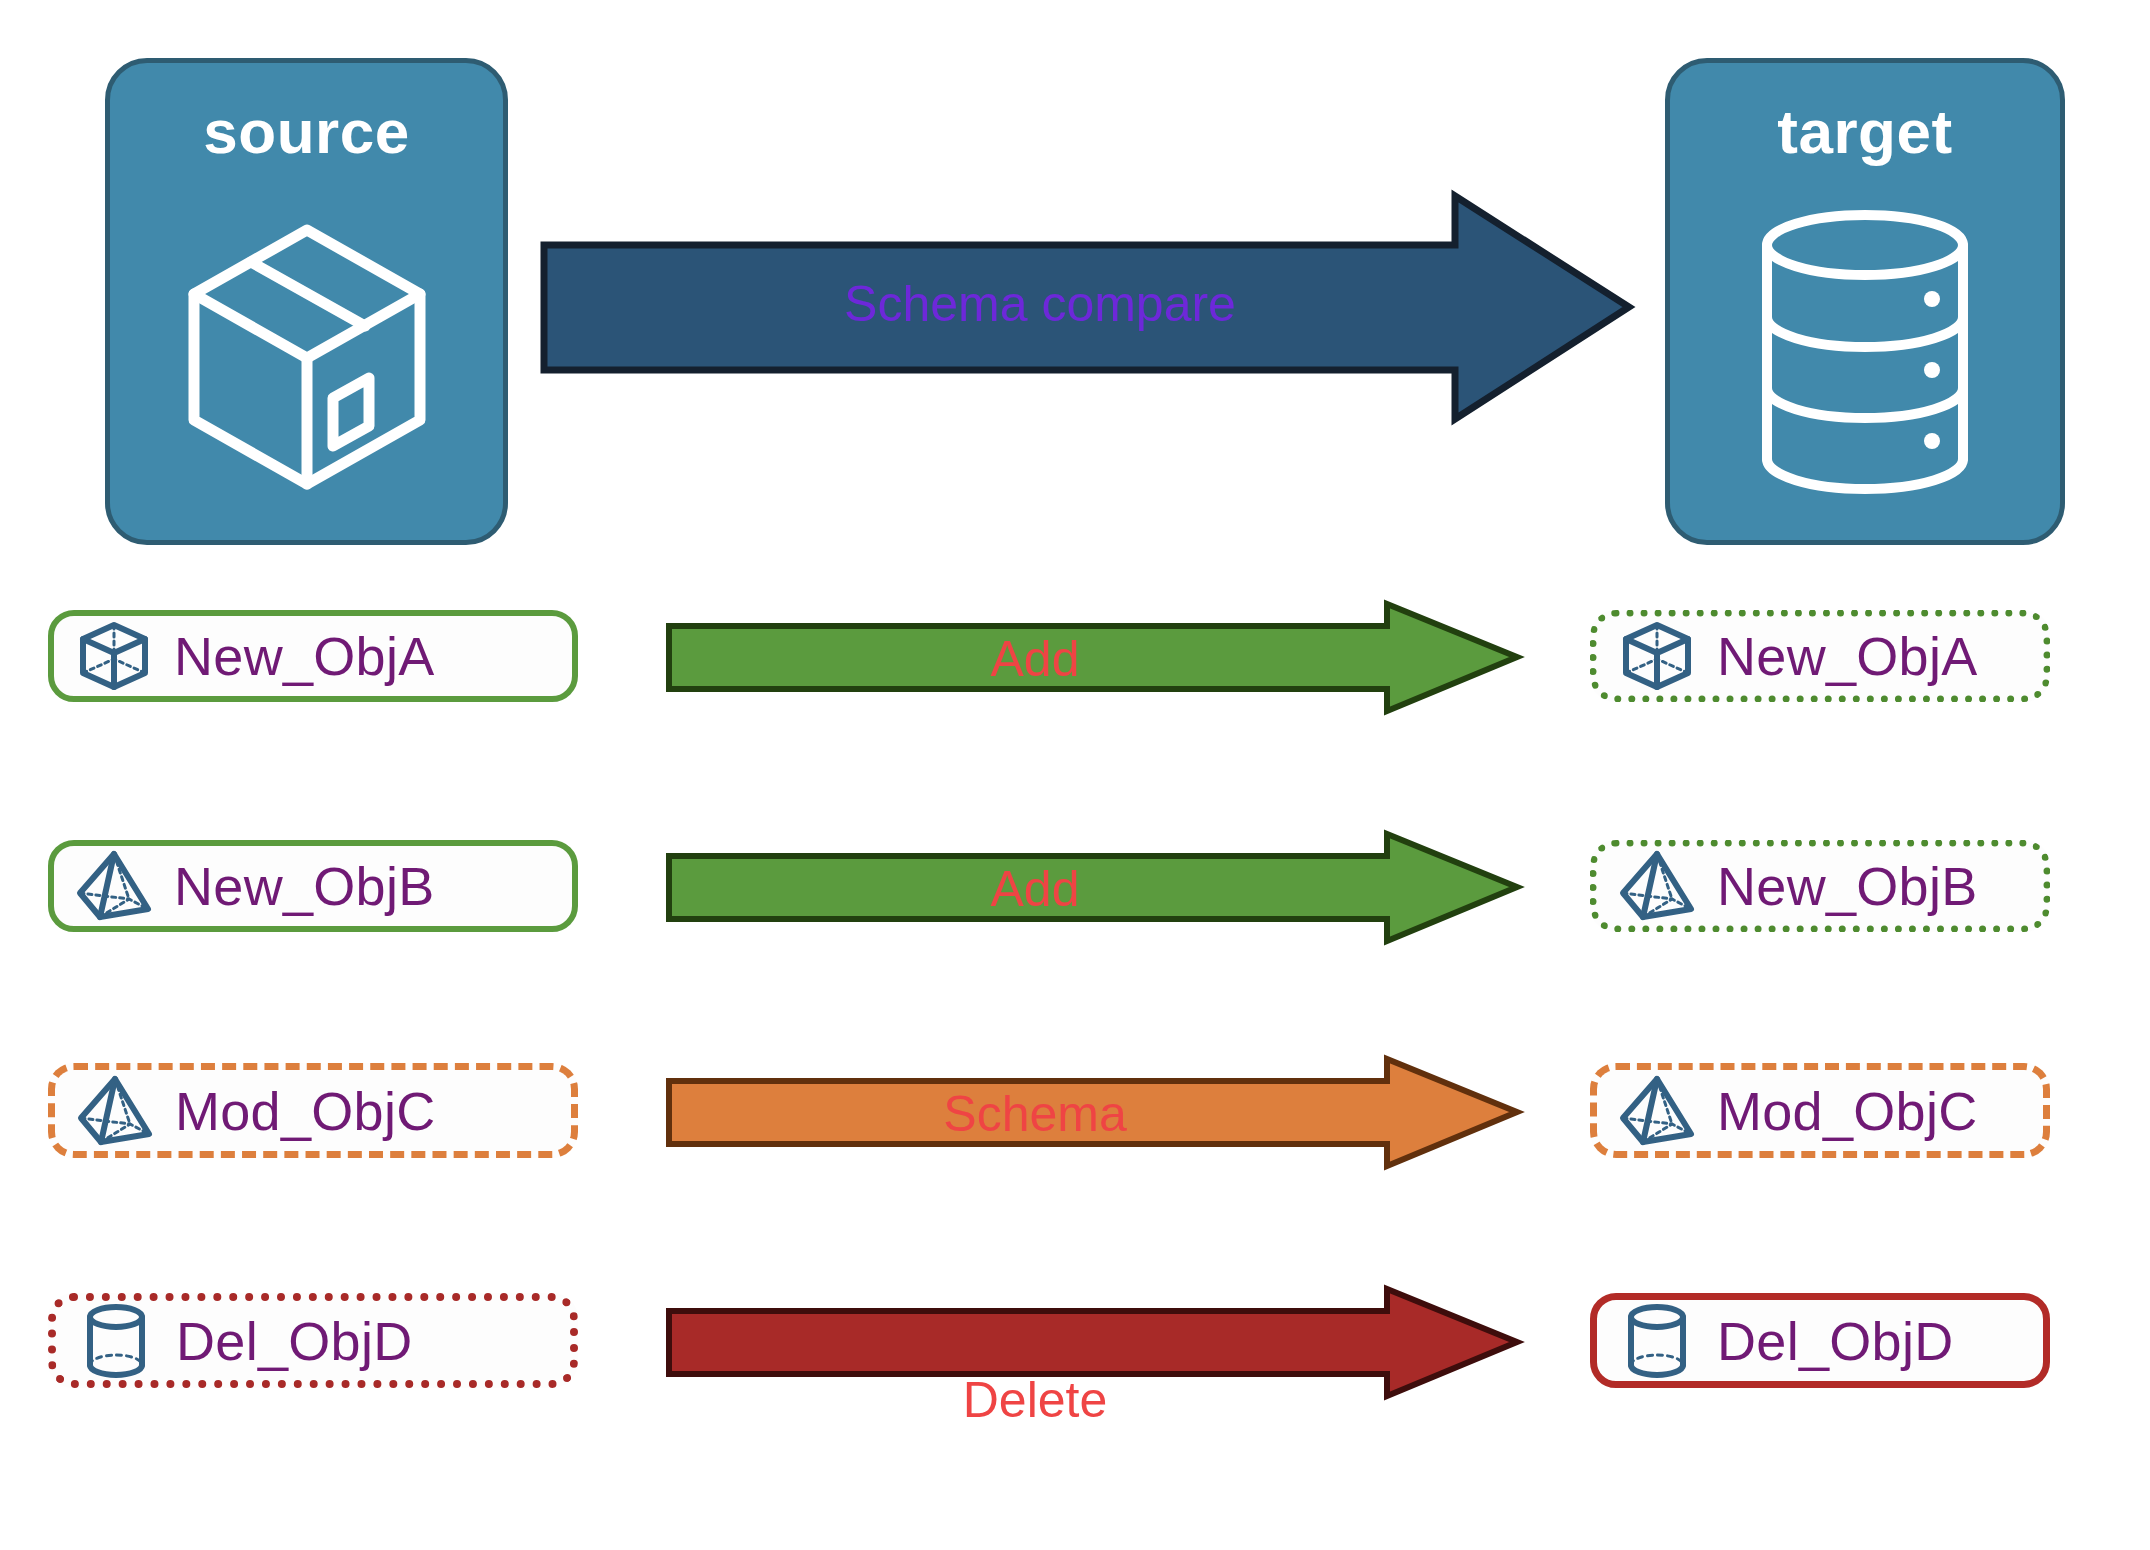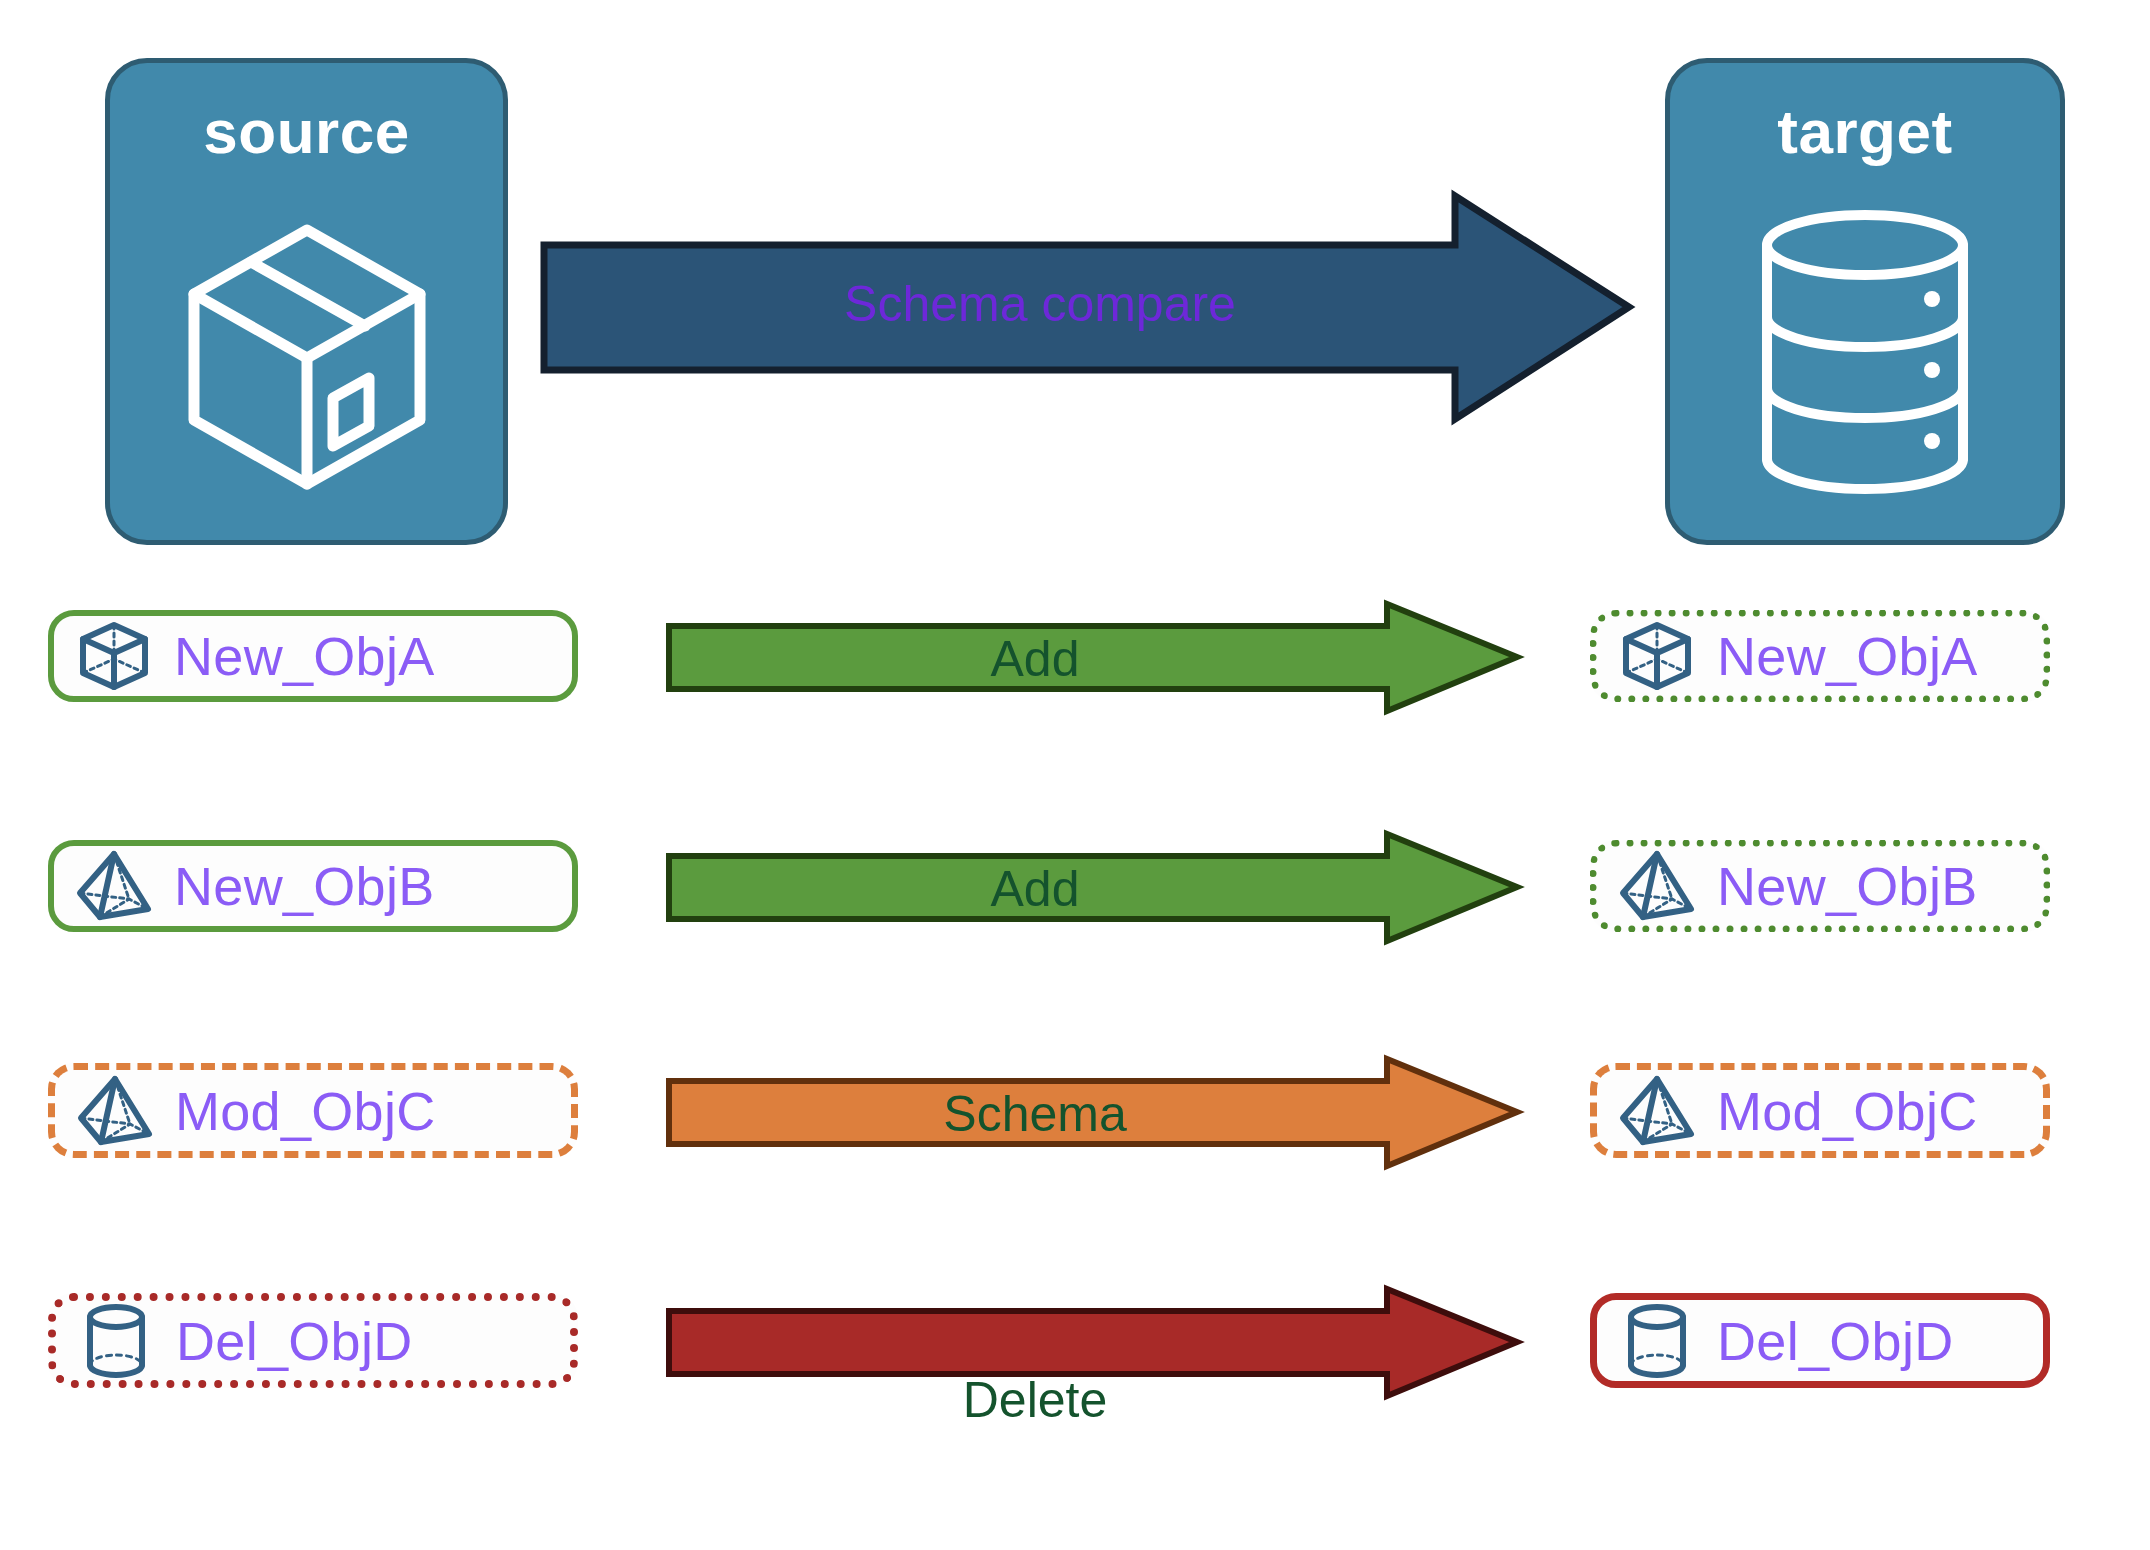--- a/index.html
+++ b/index.html
@@ -24,34 +24,34 @@
   #schema-arrow{position:absolute;left:540px;top:190px;width:1095px;height:235px;}
   .arrow-label{position:absolute;color:#6d28d9;font-size:50px;
                white-space:nowrap;pointer-events:none;}
   #schema-arrow-label{left:540px;top:275px;width:1000px;text-align:center;}
 
   
   .objbox{position:absolute;box-sizing:border-box;border-radius:26px;
           background:#fdfdfd;display:flex;align-items:center;}
   .objbox .icon{width:120px;display:flex;align-items:center;justify-content:center;
                 flex:0 0 120px;}
-  .objbox .objlabel{font-size:54px;color:#8b5cf6;white-space:nowrap;
+  .objbox .objlabel{font-size:54px;color:#701a75;white-space:nowrap;
                     letter-spacing:.3px;}
   .left-col{left:48px;width:530px;}
   .right-col{left:1590px;width:460px;}
 
   .b-solid-green {border:6px solid #5B9B3E;}
   .b-dot-green   {border:7px dotted #4E8B2F;}
   .b-dash-orange {border:7px dashed #DD7F3D;}
   .b-dot-red     {border:8px dotted #A82A28;}
   .b-solid-red   {border:7px solid #B22B27;}
 
   
   .rowarrow{position:absolute;}
-  .rowarrow-label{position:absolute;color:#14532d;font-size:50px;
+  .rowarrow-label{position:absolute;color:#ef4444;font-size:50px;
                   text-align:center;white-space:nowrap;}
 
   svg{display:block;overflow:visible;}
 </style>
 </head>
 <body>
 
 <div class="stage">
 
   <div class="endpoint" id="endpoint-target">

